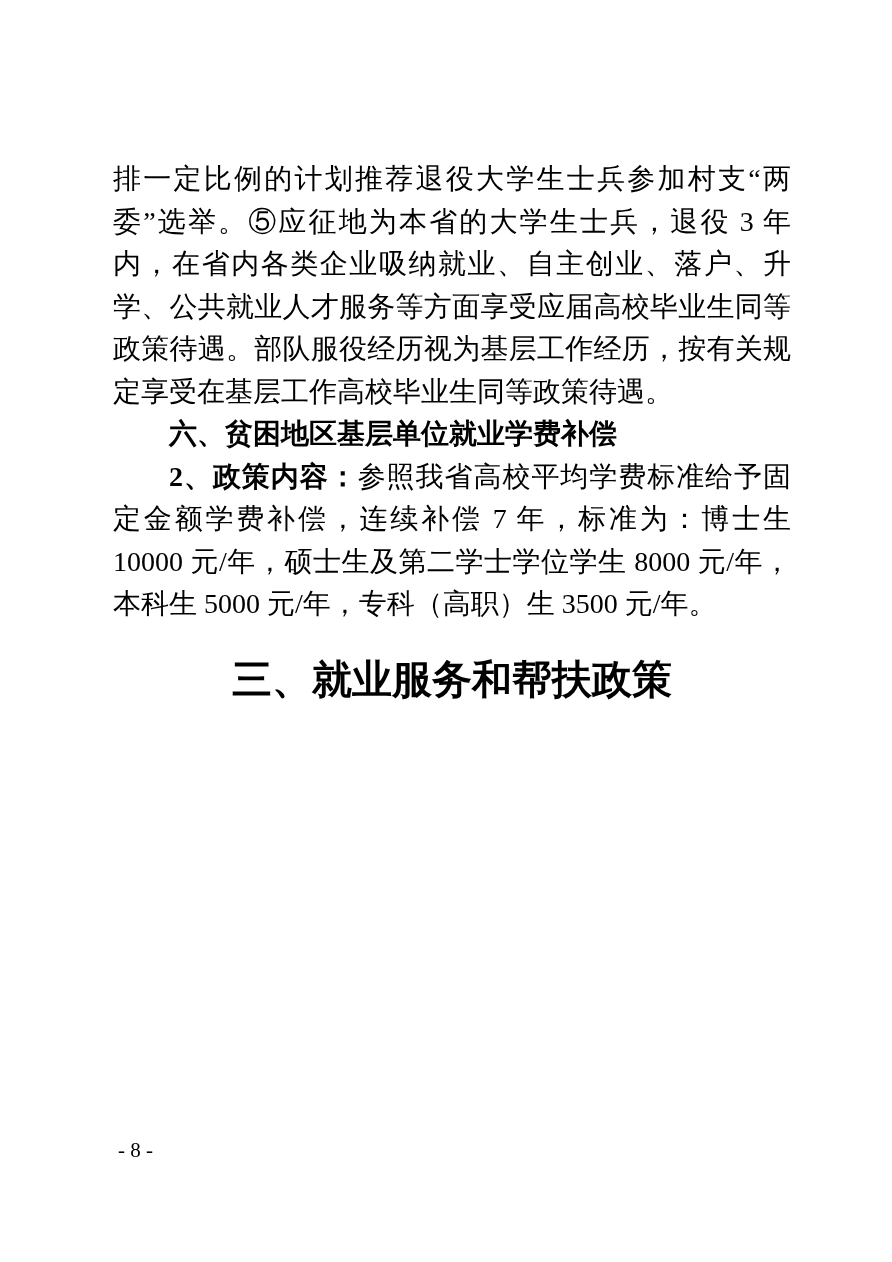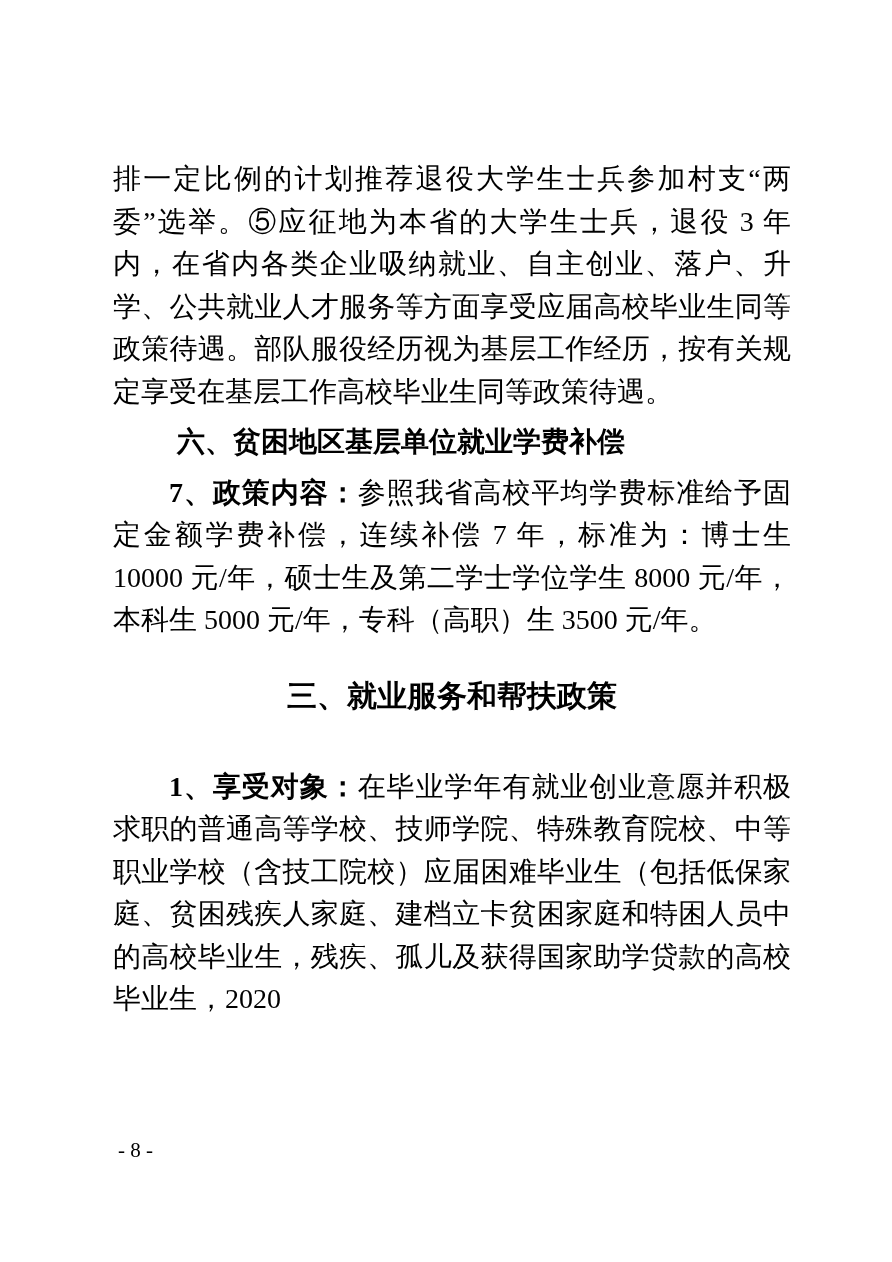--- a/index.html
+++ b/index.html
@@ -30,33 +30,33 @@
     margin: 0;
     text-indent: 2em;
   }
   .content p.no-indent {
     text-indent: 0;
   }
   .lead {
     font-weight: bold;
   }
   .sec-heading {
-    margin: 8px;
+    margin: 0;
     font-family: "Liberation Sans", "DejaVu Sans", sans-serif;
     font-weight: bold;
     font-size: 28px;
     line-height: 42.5px;
     text-indent: 2em;
     text-align: left;
   }
   .chapter-heading {
     margin: 30px 0 46px 0;
     font-family: "Liberation Serif", "DejaVu Serif", serif;
     font-weight: bold;
-    font-size: 30px;
+    font-size: 40px;
     line-height: 48px;
     text-align: center;
     text-indent: 0;
   }
   .page-number {
     position: absolute;
     left: 118px;
     top: 1138px;
     font-size: 21px;
     line-height: 24px;
@@ -67,23 +67,22 @@
 <body>
 
 <div class="page">
   <div class="content">
 
     <p class="no-indent">排一定比例的计划推荐退役大学生士兵参加村支“两委”选举。⑤应征地为本省的大学生士兵，退役 3 年内，在省内各类企业吸纳就业、自主创业、落户、升学、公共就业人才服务等方面享受应届高校毕业生同等政策待遇。部队服役经历视为基层工作经历，按有关规定享受在基层工作高校毕业生同等政策待遇。</p>
 
     <h3 class="sec-heading">六、贫困地区基层单位就业学费补偿</h3>
 
 
-    <p><span class="lead">7、政策内容：</span><span>参照我省高校平均学费标准给予固定金额学费补偿，连续补偿 7 年，标准为：博士生 10000 元/年，硕士生及第二学士学位学生 8000 元/年，本科生 5000 元/年，专科（高职）生 3500 元/年。</span></p>
+    <p><span class="lead">2、政策内容：</span><span>参照我省高校平均学费标准给予固定金额学费补偿，连续补偿 7 年，标准为：博士生 10000 元/年，硕士生及第二学士学位学生 8000 元/年，本科生 5000 元/年，专科（高职）生 3500 元/年。</span></p>
 
     <h1 class="chapter-heading">三、就业服务和帮扶政策</h1>
 
 
-    <p><span class="lead">1、享受对象：</span><span>在毕业学年有就业创业意愿并积极求职的普通高等学校、技师学院、特殊教育院校、中等职业学校（含技工院校）应届困难毕业生（包括低保家庭、贫困残疾人家庭、建档立卡贫困家庭和特困人员中的高校毕业生，残疾、孤儿及获得国家助学贷款的高校毕业生，2020</span></p>
 
   </div>
 
   <div class="page-number">- 8 -</div>
 </div>
 
 </body></html>

